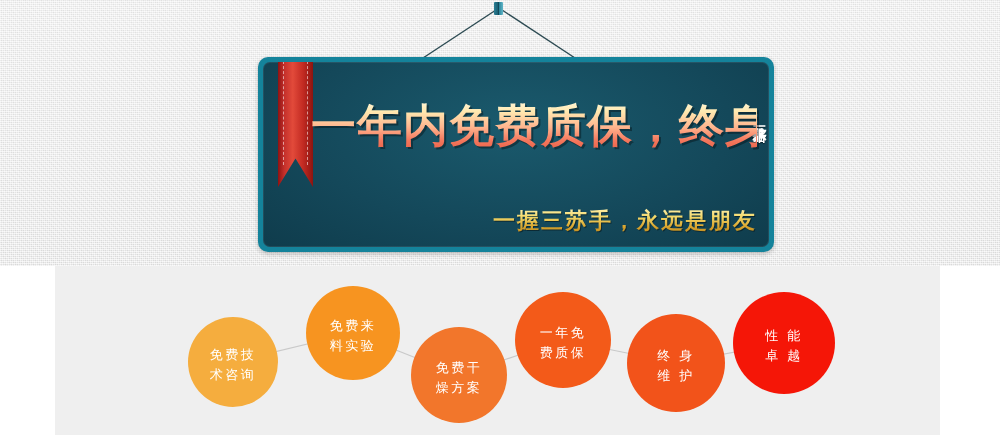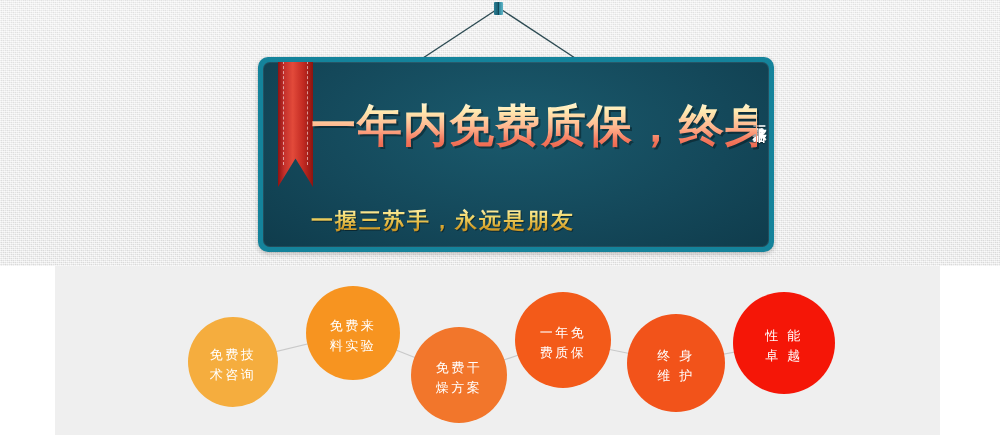--- a/index.html
+++ b/index.html
@@ -106,21 +106,21 @@
     background-clip: text;
     color: transparent;
     -webkit-text-fill-color: transparent;
     filter: drop-shadow(2px 2px 0 rgba(0,0,0,.35));
     white-space: nowrap;
   }
   #banner-subtitle {
     position: absolute;
     left: 48px; right: 12px;
     top: 145px;
-    text-align: left;
+    text-align: right;
     font-size: 22px;
     line-height: 28px;
     font-weight: 700;
     letter-spacing: 2px;
     background: linear-gradient(180deg, #fff3b8 0%, #f3d96a 35%, #d9a52e 70%, #b8841c 100%);
     -webkit-background-clip: text;
     background-clip: text;
     color: transparent;
     -webkit-text-fill-color: transparent;
     filter: drop-shadow(1px 1px 0 rgba(0,0,0,.4));

